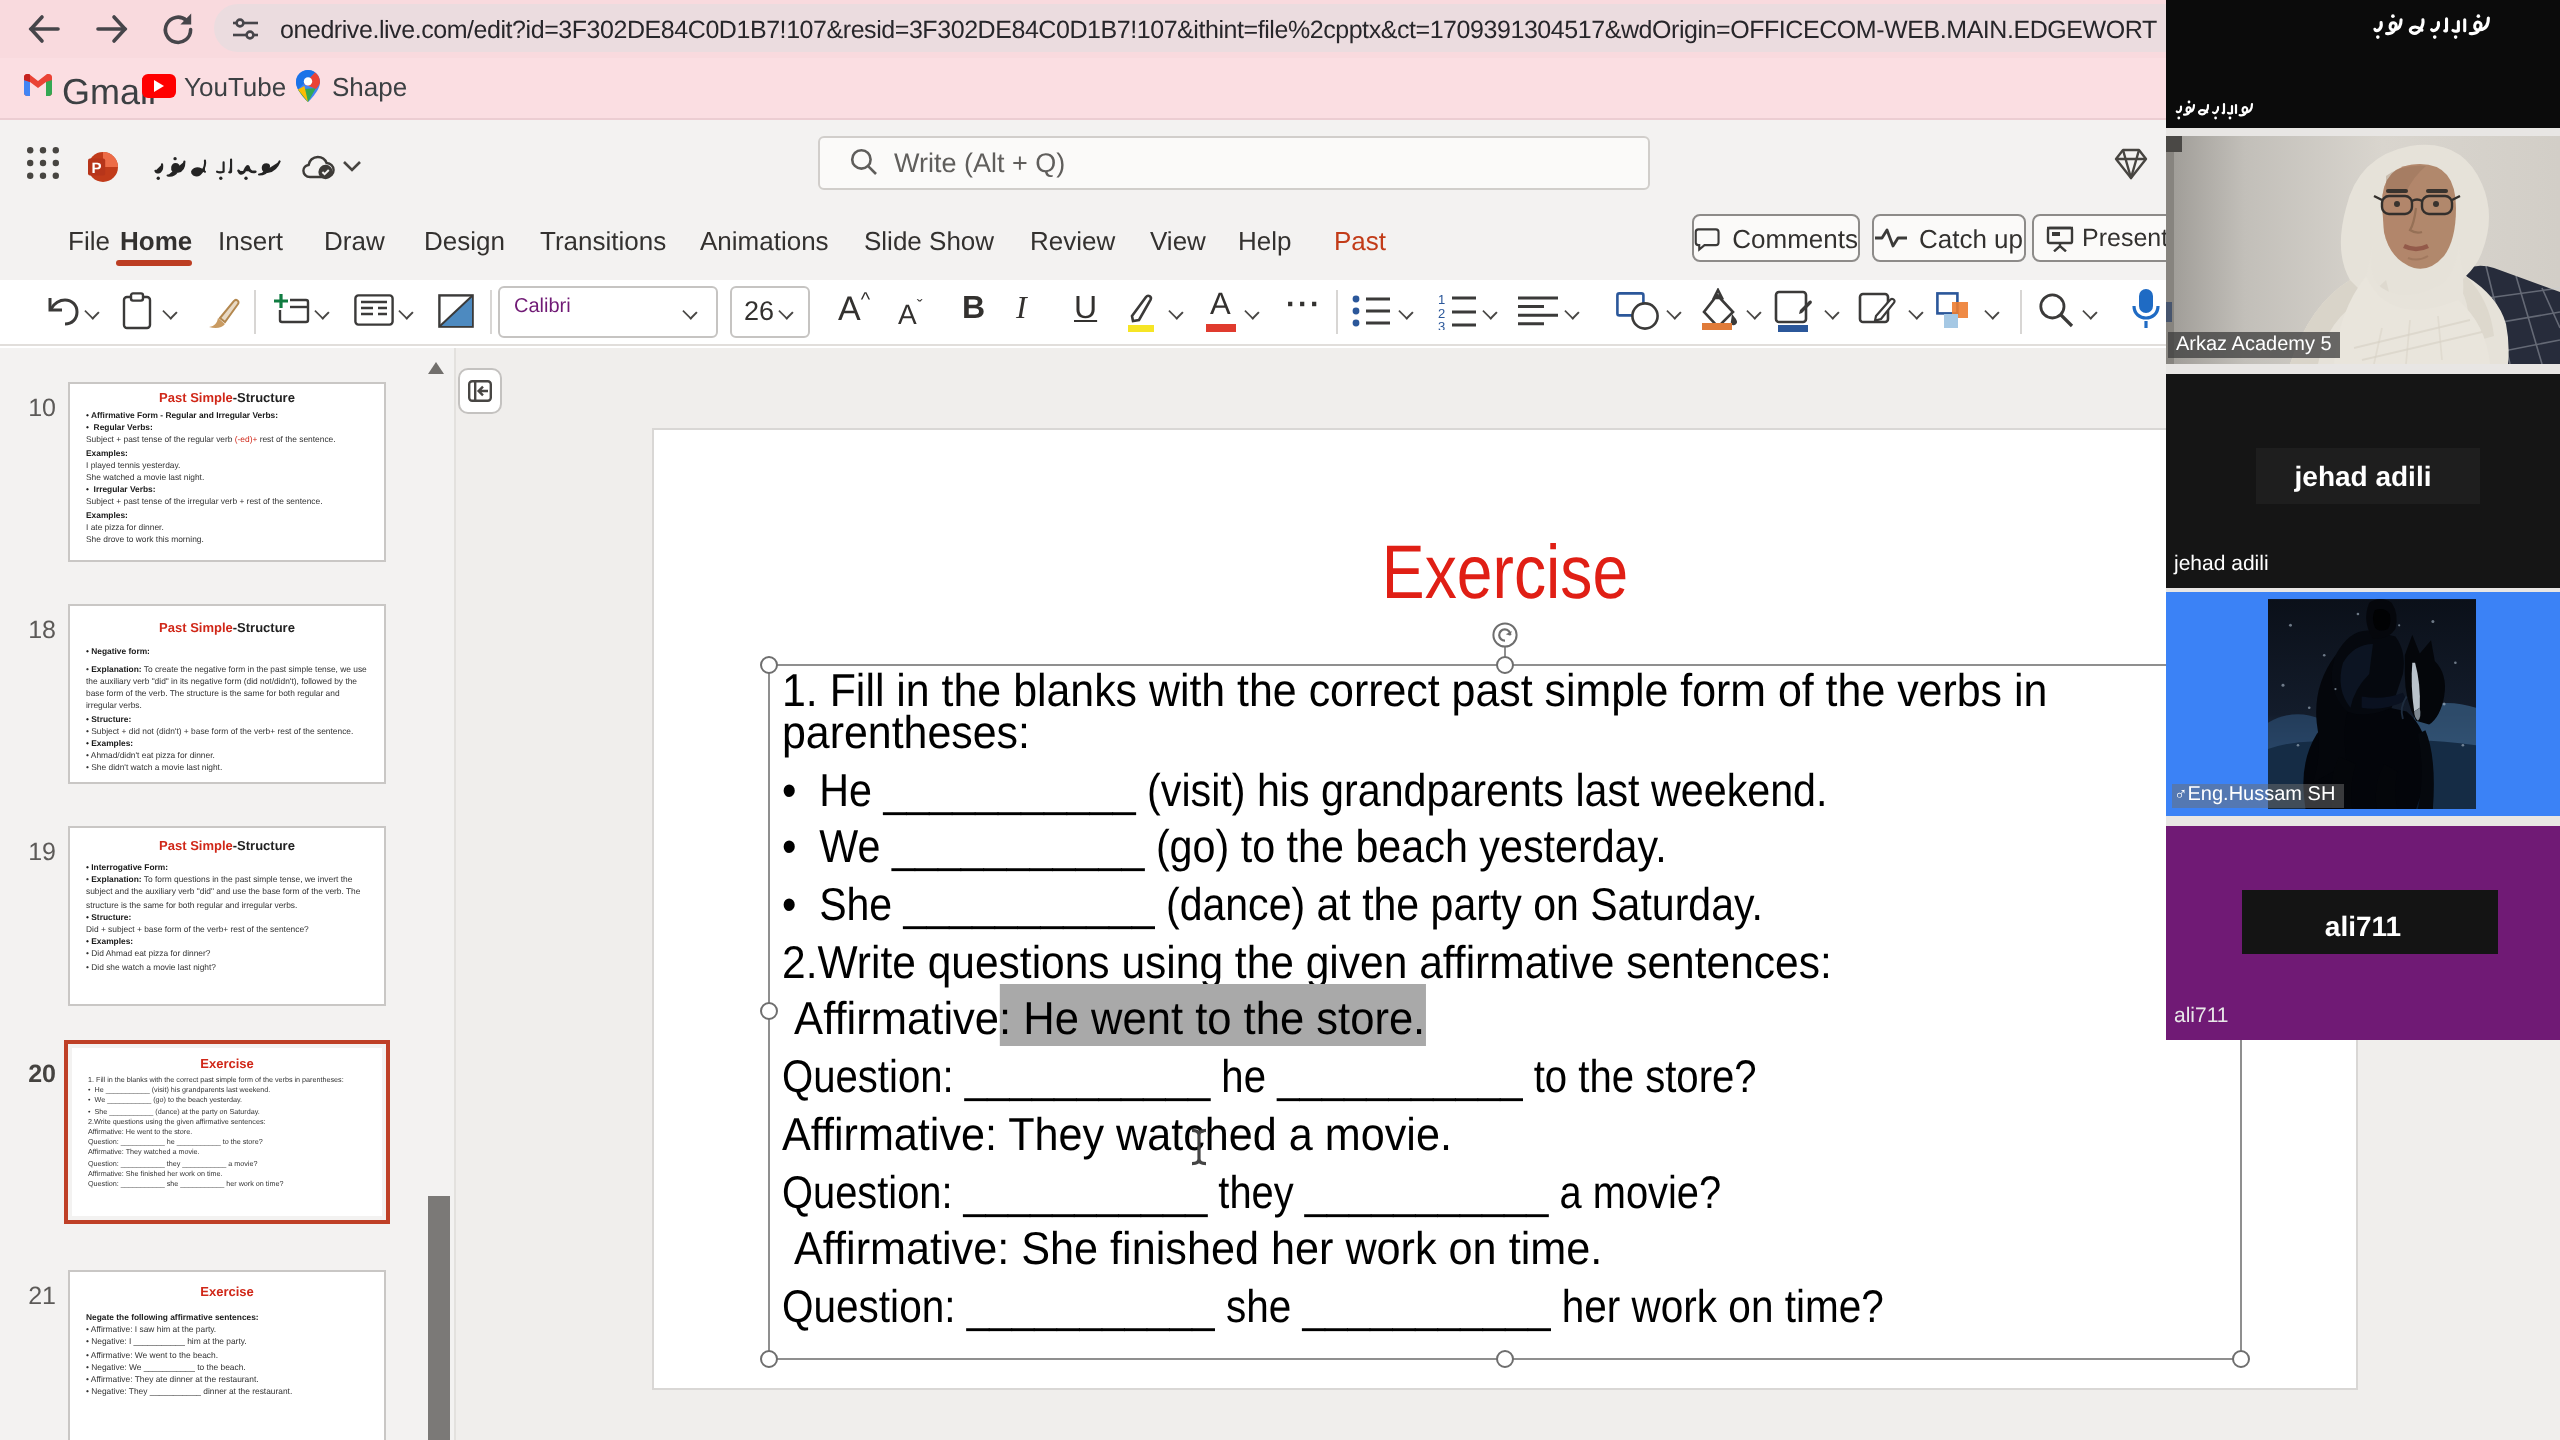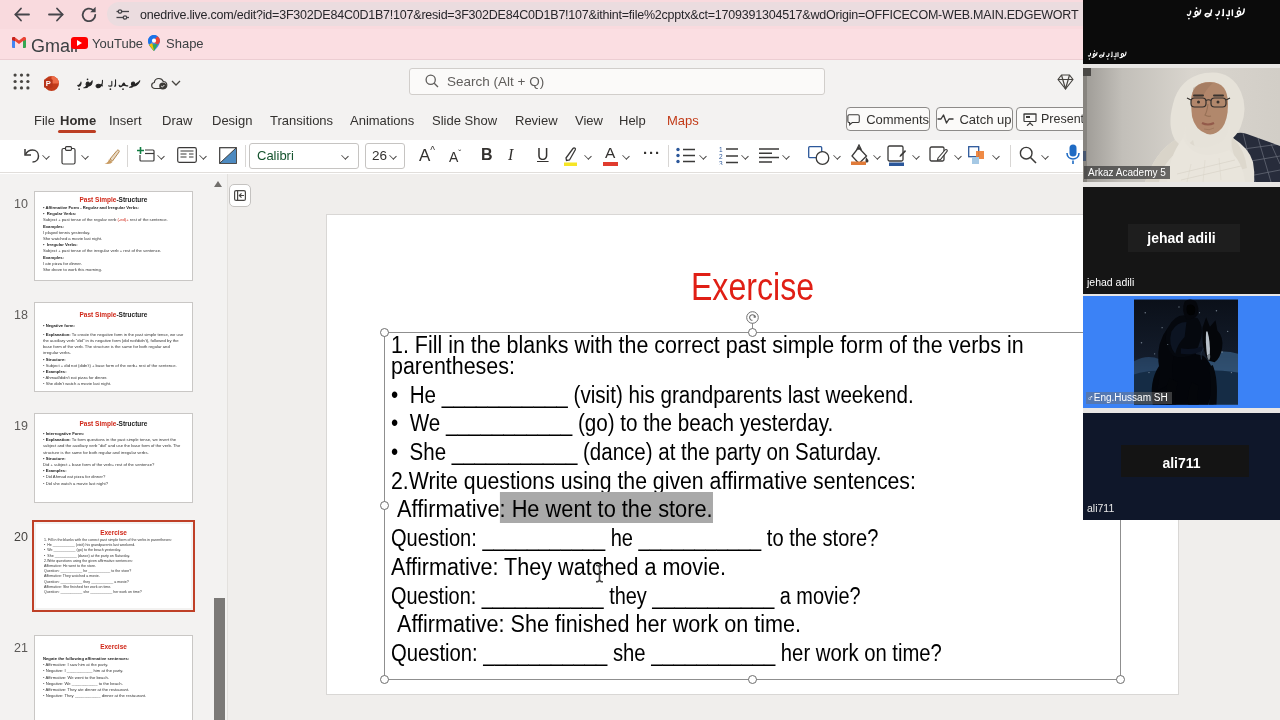--- a/index.html
+++ b/index.html
@@ -133,42 +133,42 @@
   </svg>
   <svg class="abs" style="left:171px;top:80px" width="10" height="6" viewBox="0 0 10 6">
       <path d="M1 1 L5 5 L9 1" stroke="#474541" stroke-width="1.3" fill="none"></path>
     </svg>
 
   <div class="abs" id="search"></div>
   <svg class="abs" style="left:425px;top:74px" width="14" height="14" viewBox="0 0 14 14">
       <circle cx="5.7" cy="5.7" r="4.6" stroke="#5f5d5b" stroke-width="1.3" fill="none"></circle>
       <path d="M9.2 9.2 L13 13" stroke="#5f5d5b" stroke-width="1.3"></path>
     </svg>
-  <div class="abs" style="left:447px;top:74px;font-size:13.5px;color:#605e5c">Search (Alt + Q)</div>
+  <div class="abs" style="left:447px;top:74px;font-size:13.5px;color:#605e5c">Write (Alt + Q)</div>
 
   <svg class="abs" style="left:1057px;top:74px" width="17" height="16" viewBox="0 0 17 16">
     <g stroke="#474541" stroke-width="1.2" fill="none" stroke-linejoin="round">
       <path d="M4.5 1 H12.5 L16 5.5 L8.5 15 L1 5.5 Z"></path>
       <path d="M1 5.5 H16 M4.5 1 L8.5 15 L12.5 1"></path>
     </g>
   </svg>
 
   <div class="abs menuitem" style="left:34px">File</div>
   <div class="abs menuitem" style="left:60px;font-weight:bold">Home</div>
   <div class="abs" style="left:58px;top:130px;width:38px;height:3px;background:#bc3e23;border-radius:2px"></div>
   <div class="abs menuitem" style="left:109px">Insert</div>
   <div class="abs menuitem" style="left:162px">Draw</div>
   <div class="abs menuitem" style="left:212px">Design</div>
   <div class="abs menuitem" style="left:270px">Transitions</div>
   <div class="abs menuitem" style="left:350px">Animations</div>
   <div class="abs menuitem" style="left:432px">Slide Show</div>
   <div class="abs menuitem" style="left:515px">Review</div>
   <div class="abs menuitem" style="left:575px">View</div>
   <div class="abs menuitem" style="left:619px">Help</div>
-  <div class="abs menuitem" style="left:667px;color:#c23b18">Maps</div>
+  <div class="abs menuitem" style="left:667px;color:#c23b18">Past</div>
 
   <div class="abs rbtn" style="left:846px;width:84px">
     <svg width="15" height="13" viewBox="0 0 15 13" style="margin-right:6px">
         <path d="M1 2.5 C1 1.7 1.7 1 2.5 1 H12.5 C13.3 1 14 1.7 14 2.5 V8.5 C14 9.3 13.3 10 12.5 10 H6 L3 12.5 V10 H2.5 C1.7 10 1 9.3 1 8.5 Z" stroke="#3b3a39" stroke-width="1.2" fill="none"></path>
       </svg>Comments</div>
   <div class="abs rbtn" style="left:936px;width:77px">
     <svg width="17" height="10" viewBox="0 0 17 10" style="margin-right:5px">
         <path d="M0.5 5 H4 L6.5 1 L9.5 9 L12 5 H16.5" stroke="#3b3a39" stroke-width="1.4" fill="none" stroke-linejoin="round"></path>
       </svg>Catch up</div>
   <div class="abs rbtn" style="left:1016px;width:90px;justify-content:flex-start;padding-left:6px;font-size:12.5px">
@@ -214,21 +214,21 @@
         </g>
       </svg>
   <div class="tchev" style="left:200px"></div>
   <svg class="abs" style="left:219px;top:147px" width="18" height="17" viewBox="0 0 18 17">
         <rect x="0.7" y="0.7" width="16.6" height="15.6" stroke="#3b3a39" stroke-width="1.2" fill="#fff"></rect>
         <path d="M1 16 L17 1 L17 16 Z" fill="#4d8ac0"></path>
         <path d="M1 16 L17 1" stroke="#3b3a39" stroke-width="1"></path>
       </svg>
   <div class="tsep" style="left:245px"></div>
   <div class="abs" style="left:249px;top:143px;width:110px;height:26px;border:1px solid #c6c4c2;border-radius:3px;background:#fff"></div>
-  <div class="abs" style="left:257px;top:148px;font-size:13px;color:#14532d">Calibri</div>
+  <div class="abs" style="left:257px;top:148px;font-size:10px;color:#701a75">Calibri</div>
   <div class="tchev" style="left:342px"></div>
   <div class="abs" style="left:365px;top:143px;width:40px;height:26px;border:1px solid #c6c4c2;border-radius:3px;background:#fff"></div>
   <div class="abs" style="left:372px;top:148px;font-size:13.5px;color:#33312f">26</div>
   <div class="tchev" style="left:390px"></div>
   <div class="abs" style="left:419px;top:145px;font-size:17px;color:#33312f">A<span style="font-size:10px;vertical-align:7px">^</span></div>
   <div class="abs" style="left:449px;top:148px;font-size:14px;color:#33312f">A<span style="font-size:9px;vertical-align:6px">ˇ</span></div>
   <div class="abs" style="left:481px;top:146px;font-size:16px;font-weight:bold;color:#33312f">B</div>
   <div class="abs" style="left:508px;top:146px;font-size:16px;font-style:italic;font-family:'Liberation Serif',serif;color:#33312f">I</div>
   <div class="abs" style="left:537px;top:146px;font-size:16px;text-decoration:underline;color:#33312f">U</div>
   <svg class="abs" style="left:560px;top:145px" width="22" height="22" viewBox="0 0 22 22">
@@ -317,21 +317,21 @@
   <svg class="abs" style="left:234px;top:190px" width="12" height="11" viewBox="0 0 12 11">
       <g stroke="#484644" stroke-width="1.2" fill="none">
         <rect x="0.6" y="0.6" width="10.8" height="9.8" rx="1.5"></rect>
         <path d="M3.6 1 V10"></path>
         <path d="M10 5.5 H5.5 M7.5 3.3 L5.3 5.5 L7.5 7.7"></path>
       </g>
     </svg>
   <div class="abs tnum" style="top:197px">10</div>
   <div class="abs tnum" style="top:308px">18</div>
   <div class="abs tnum" style="top:419px">19</div>
-  <div class="abs tnum" style="top:530px;font-weight:normal;color:#454340">20</div>
+  <div class="abs tnum" style="top:530px;font-weight:bold;color:#454340">20</div>
   <div class="abs tnum" style="top:641px">21</div>
   <div class="abs thumb" style="top:191px">
     <div class="ttitle">Past Simple<span style="color:#222">-Structure</span></div>
     <div class="tbody" style="margin-top:2px">
       <div class="b">• Affirmative Form - Regular and Irregular Verbs:</div>
       <div class="b">•&nbsp;&nbsp;Regular Verbs:</div>
       <div>Subject + past tense of the regular verb <span style="color:#d02718">(-ed)+</span> rest of the sentence.</div>
       <div class="b">Examples:</div>
       <div>I played tennis yesterday.</div>
       <div>She watched a movie last night.</div>
@@ -579,17 +579,17 @@
           <circle cx="94" cy="56" r="0.8"></circle>
         <circle cx="104" cy="78" r="0.7"></circle>
           <circle cx="16" cy="78" r="0.7"></circle>
           <circle cx="36" cy="48" r="0.6"></circle>
           <circle cx="70" cy="14" r="0.6"></circle>
       </g>
     </svg>
     <div class="abs" style="left:3px;top:96px;background:rgba(110,110,110,.5);color:#fff;font-size:10px;padding:0 4px 1px 1px;white-space:nowrap"><span style="font-size:9px">♂</span>Eng.Hussam SH</div>
   </div>
 
-  <div class="abs vtile" style="top:413px;height:107px;background:#0f172a">
+  <div class="abs vtile" style="top:413px;height:107px;background:#701a75">
     <div class="abs" style="left:38px;top:32px;width:128px;height:32px;background:#141414"></div>
     <div class="abs vname" style="top:42px">ali711</div>
     <div class="abs" style="left:4px;top:89px;font-size:10.5px;color:#e8e8e8">ali711</div>
   </div>
 </div>
 </body></html>

